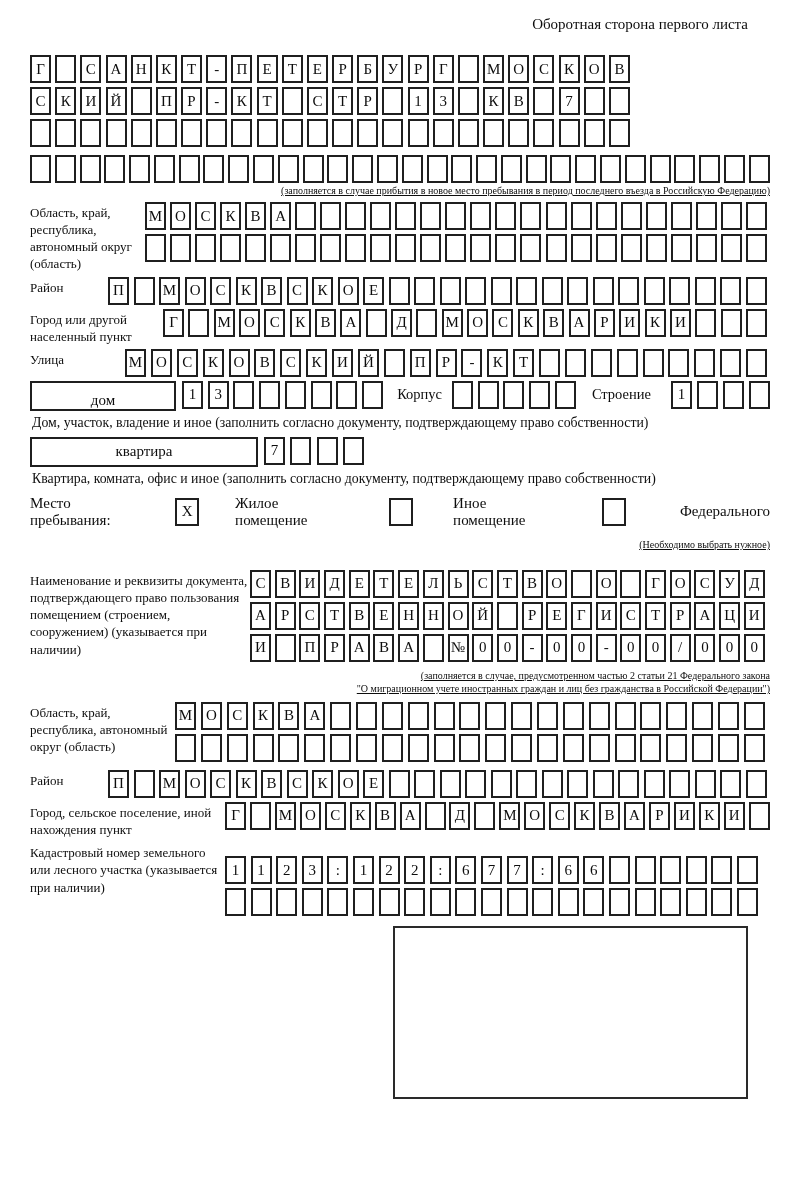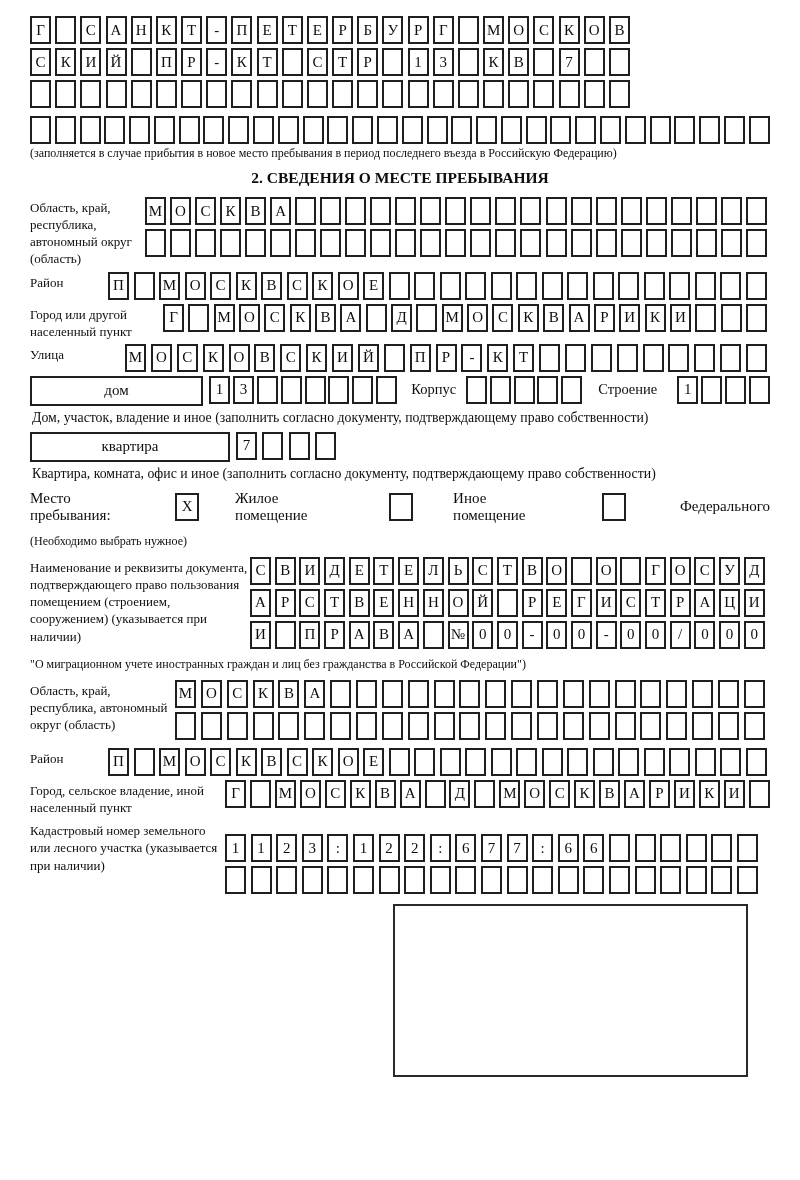--- a/index.html
+++ b/index.html
@@ -24,49 +24,50 @@
   .flabel{flex:none;font-size:13px;line-height:1.32;padding-top:2px;}
 
   .w600{width:600px;} .w740{width:740px;}
   .w622{width:622px;} .w659{width:659px;} .w604{width:604px;} .w642{width:642px;}
   .w520{width:515px;} .w590{width:590px;} .w545{width:545px;} .w533{width:533px;}
   .w203{width:203px;} .w125{width:125px;} .w100{width:100px;}
 
   .lab145{width:145px;} .lab115{width:115px;} .lab78{width:78px;}
   .lab133{width:133px;} .lab95{width:95px;} .lab220{width:220px;} .lab195{width:195px;}
 
-  .note{font-size:12px;text-align:left;margin:2px 0 6px 0;}
+  .note{font-size:10px;text-align:right;margin:2px 0 6px 0;text-decoration:underline;}
   .note-left{font-size:13.8px;margin:1px 0 6px 2px;}
   .sec-title{font-size:15.5px;font-weight:bold;text-align:center;margin:8px 0 10px 0;}
   .sub-title{font-size:15px;font-weight:bold;text-align:center;margin:14px 0 8px 0;}
 
   .widebox{
     flex:none;box-sizing:border-box;height:30px;border:2px solid #1f1f1f;
     display:flex;align-items:center;justify-content:center;font-size:15px;margin-right:6px;
   }
-  .wb166{width:173px;} .wb200{width:200px;}
+  .wb166{width:146px;align-items:flex-end;} .wb200{width:228px;}
   .inline-lab{flex:none;font-size:14.5px;padding-top:5px;text-align:center;}
 
   .stayrow{display:flex;align-items:center;font-size:15px;margin:8px 0 10px 0;gap:24px;}
   .cbox{
     flex:none;box-sizing:border-box;width:24px;height:28px;border:2px solid #1f1f1f;
     display:inline-flex;align-items:center;justify-content:center;font-size:15px;background:#fff;
   }
 
   .bigbox{
     box-sizing:border-box;margin-left:363px;margin-top:6px;
     width:355px;height:173px;border:2px solid #2a2a2a;background:#fff;
   }
   .mb2{margin-bottom:2px;}
 </style>
 </head>
 <body>
 
 <div class="page">
 
+  <div class="top-note">Оборотная сторона первого листа</div>
 
   <div class="fieldrow">
     <div class="rowstack">
       <div class="boxes w600">
           <span class="cell">Г</span>
           <span class="cell"></span>
           <span class="cell">С</span>
           <span class="cell">А</span>
           <span class="cell">Н</span>
           <span class="cell">К</span>
@@ -170,21 +171,20 @@
       <span class="cell"></span>
       <span class="cell"></span>
       <span class="cell"></span>
       <span class="cell"></span>
       <span class="cell"></span>
       <span class="cell"></span>
       <span class="cell"></span>
     </div>
   <div class="note">(заполняется в случае прибытия в новое место пребывания в период последнего въезда в Российскую Федерацию)</div>
 
-  <div class="sec-title">2. СВЕДЕНИЯ О МЕСТЕ ПРЕБЫВАНИЯ</div>
 
   <div class="fieldrow">
     <div class="flabel lab115">Область, край, республика, автономный округ (область)</div>
     <div class="rowstack">
       <div class="boxes w622">
           <span class="cell">М</span>
           <span class="cell">О</span>
           <span class="cell">С</span>
           <span class="cell">К</span>
           <span class="cell">В</span>
@@ -379,21 +379,21 @@
 
   <div class="stayrow">
     <span>Место пребывания:</span>
     <span class="cbox" style="margin-left:8px;">X</span>
     <span style="margin-left:12px;">Жилое помещение</span>
     <span class="cbox" style="margin-left:22px;"></span>
     <span style="margin-left:16px;">Иное помещение</span>
     <span class="cbox" style="margin-left:26px;"></span>
     <span style="margin-left:30px;">Федерального</span>
   </div>
-  <div class="note" style="margin-bottom:8px;">(Необходимо выбрать нужное)</div>
+  <div class="note" style="margin-bottom:20px;">(Необходимо выбрать нужное)</div>
 
   <div class="fieldrow">
     <div class="flabel lab220">Наименование и реквизиты документа, подтверждающего право пользования помещением (строением, сооружением) (указывается при наличии)</div>
     <div class="rowstack">
       <div class="boxes w520">
           <span class="cell">С</span>
           <span class="cell">В</span>
           <span class="cell">И</span>
           <span class="cell">Д</span>
           <span class="cell">Е</span>
@@ -456,20 +456,21 @@
           <span class="cell">0</span>
           <span class="cell">0</span>
           <span class="cell">/</span>
           <span class="cell">0</span>
           <span class="cell">0</span>
           <span class="cell">0</span>
         </div>
     </div>
   </div>
 
+  <div class="note" style="margin-bottom:0;">(заполняется в случае, предусмотренном частью 2 статьи 21 Федерального закона</div>
   <div class="note" style="margin-bottom:8px;">"О миграционном учете иностранных граждан и лиц без гражданства в Российской Федерации")</div>
 
   <div class="fieldrow">
     <div class="flabel lab145">Область, край, республика, автономный округ (область)</div>
     <div class="rowstack">
       <div class="boxes w590">
           <span class="cell">М</span>
           <span class="cell">О</span>
           <span class="cell">С</span>
           <span class="cell">К</span>
@@ -547,21 +548,21 @@
         <span class="cell"></span>
         <span class="cell"></span>
         <span class="cell"></span>
         <span class="cell"></span>
         <span class="cell"></span>
         <span class="cell"></span>
       </div>
   </div>
 
   <div class="fieldrow">
-    <div class="flabel lab195">Город, сельское владение, иной населенный пункт</div>
+    <div class="flabel lab195">Город, сельское поселение, иной нахождения пункт</div>
     <div class="boxes w545">
         <span class="cell">Г</span>
         <span class="cell"></span>
         <span class="cell">М</span>
         <span class="cell">О</span>
         <span class="cell">С</span>
         <span class="cell">К</span>
         <span class="cell">В</span>
         <span class="cell">А</span>
         <span class="cell"></span>

